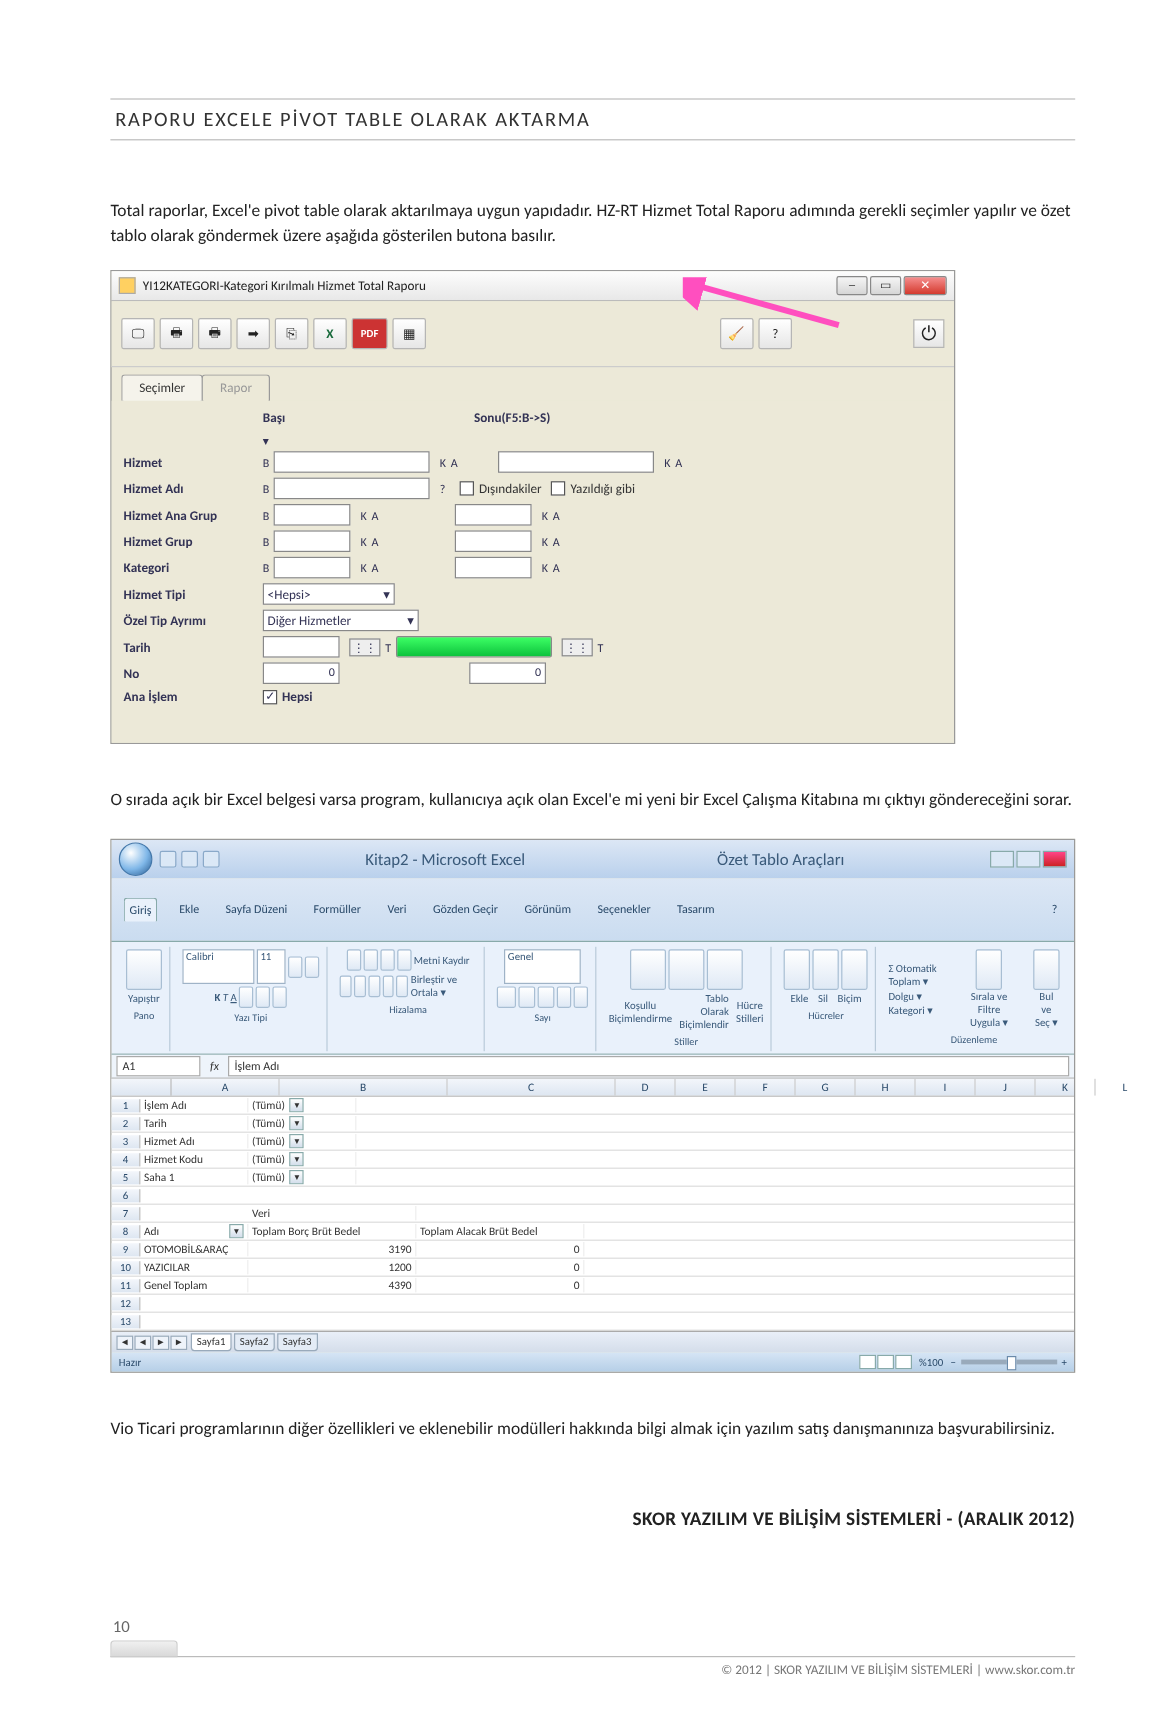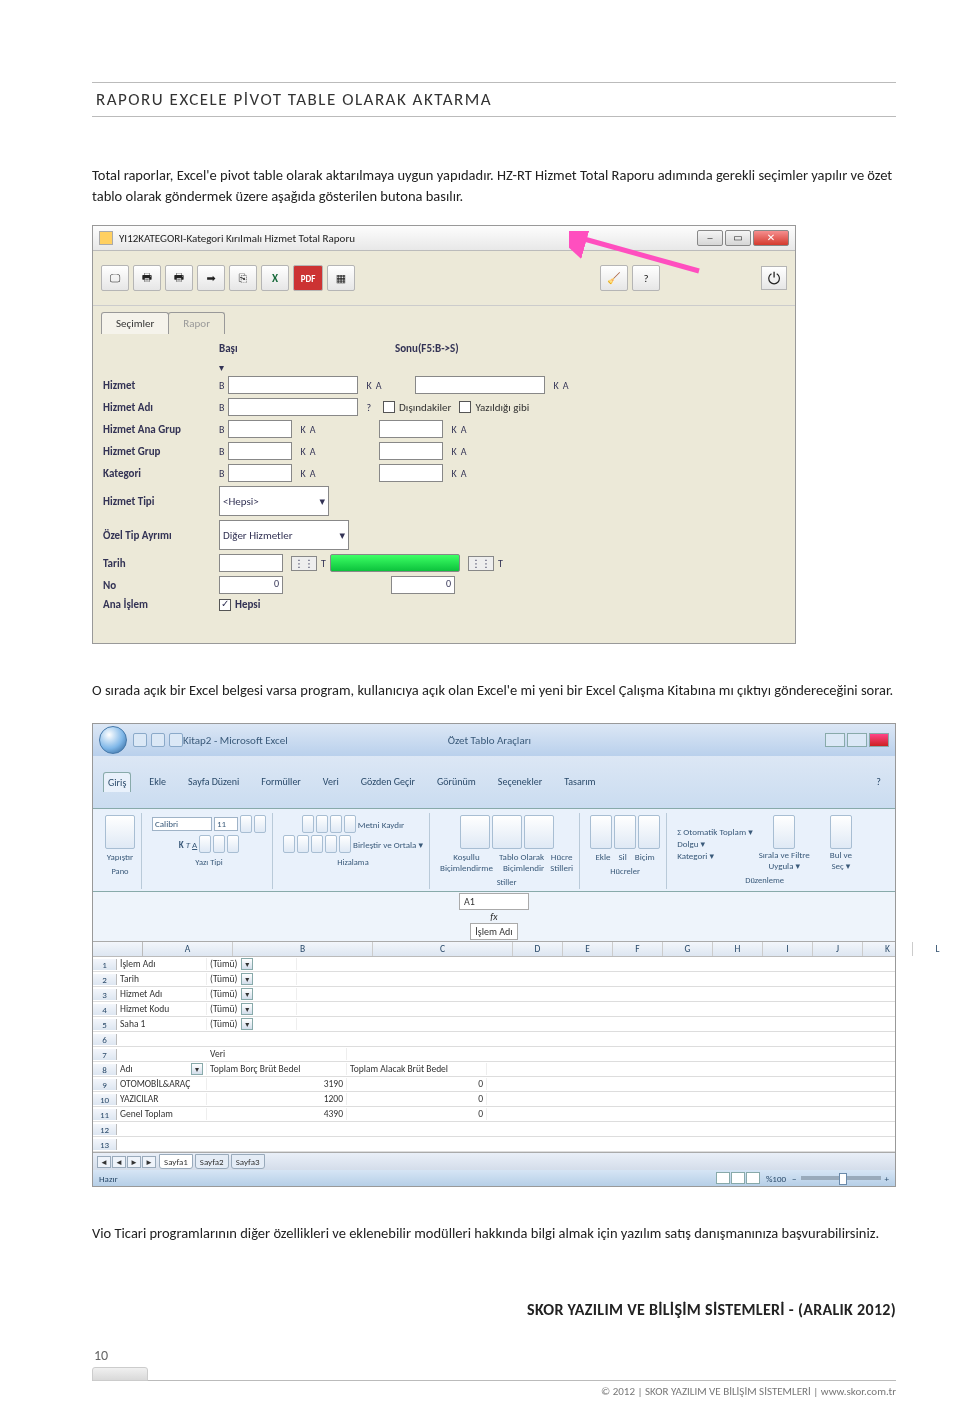--- a/index.html
+++ b/index.html
@@ -29,49 +29,49 @@
   .form-area { background:#ece9d8; padding:8px 10px 28px 10px; font-size:11px;}
   .hdr-row { display:flex; margin-bottom:6px; color:#335; font-weight:600;}
   .hdr-row .c1{ width:116px;} .hdr-row .c2{width:176px;} .hdr-row .c3{flex:1;}
   .frow { display:flex; align-items:center; margin-bottom:4px; color:#335;}
   .frow .lbl{ width:116px; font-weight:600;}
   .inputbox { width:130px; height:18px; background:#fff; border:1px solid #888; margin-right:8px;}
   .inputbox.sm{width:64px;}
   .smallchar { font-size:10px; margin-right:4px;}
   .chk{ width:12px;height:12px;border:1px solid #555;background:#fff;display:inline-block;margin-right:4px;vertical-align:middle;}
   .chkmark::after{content:"✓";font-size:10px;position:relative;top:-3px;left:1px;}
-  .dd{ width:110px;height:30px;background:#fff;border:1px solid #888;display:flex;align-items:center;justify-content:space-between;padding:0 3px;font-size:11px;}
+  .dd{ width:110px;height:18px;background:#fff;border:1px solid #888;display:flex;align-items:center;justify-content:space-between;padding:0 3px;font-size:11px;}
   .arrow-green{ width:130px; height:18px; background:linear-gradient(to bottom,#3dff65,#0cc23c); border:1px solid #888; margin-right:8px; border-radius:2px;}
   .pink-arrow { position:relative; left:0px; top:0px; width:140px; height:42px; }
   .pink-arrow svg { position:absolute; top:-26px; left:210px; }
   .form-area .extra { display:inline-flex; align-items:center; margin-left:8px; font-size:11px; color:#333;}
 
   
   .excel { width:804px; font-size:9.5px; color:#333;}
   .ex-top { background:linear-gradient(#dce7f5,#b9d0ec); display:flex; align-items:center; padding:2px 6px; font-size:10px;}
   .ex-top .orb{ width:28px;height:28px; border-radius:50%; background:radial-gradient(circle at 35% 30%, #fff, #7fb7e8 55%, #26598f); border:1px solid #4478aa;}
   .ex-top .qat{ display:flex; gap:4px; margin-left:6px;}
   .ex-top .qat span{ width:14px;height:14px;background:#dbe8f6;border:1px solid #8aa9c9;border-radius:2px;}
-  .ex-top .title-c{ flex:1; text-align:center; color:#3a5a7a; font-size:11px; display:flex; gap:160px;}
+  .ex-top .title-c{ flex:1; text-align:center; color:#3a5a7a; font-size:14px; display:flex; justify-content:center; gap:160px;}
   .ex-top .winbtns{ display:flex; gap:2px;}
   .ex-top .winbtns span{ width:20px;height:14px;background:#dbe8f6;border:1px solid #8aa;}
   .ex-top .winbtns span.cl{ background:linear-gradient(#f48,#c22);}
   .ribbon-tabs{ display:flex; background:linear-gradient(#dce7f5,#cadcf0); font-size:10px; padding:16px 10px; gap:14px; color:#2a4a6a; border-bottom:1px solid #8aa;}
   .ribbon-tabs span{ padding:3px 4px;}
   .ribbon-tabs span.act{ background:#e9f1fb; border:1px solid #8aa; border-bottom:none; border-radius:3px 3px 0 0;}
   .ribbon-tabs .help{ margin-left:auto;}
   .ribbon{ display:flex; background:#e9f1fb; border-bottom:1px solid #8aa; padding:4px 6px 2px 6px; gap:4px; align-items:stretch;}
   .rgroup{ border-right:1px solid #b9cad9; padding:2px 6px; display:flex; flex-direction:column; align-items:center; gap:2px; font-size:8.5px; color:#3a5a7a;}
   .rgroup .row{ display:flex; gap:2px; align-items:center;}
   .rgroup .blk{ width:20px;height:18px;background:linear-gradient(#fff,#dfe9f5);border:1px solid #a8bed3;border-radius:2px;}
   .rgroup .blk.big{ width:30px;height:34px;}
   .rgroup .label{ font-size:8.5px; margin-top:2px;}
   .rgroup .txt{ font-size:9px;}
-  .rgroup select.fake,.rgroup .fakein{ height:14px; background:#fff; border:1px solid #9fb3c7; font-size:9px; padding:0 2px;}
-  .fxbar{ display:flex; align-items:center; background:#eef4fb; border-bottom:1px solid #aaa; font-size:10px; padding:1px 4px;flex-direction:column;}
+  .rgroup select.fake,.rgroup .fakein{ height:29px; background:#fff; border:1px solid #9fb3c7; font-size:9px; padding:0 2px;}
+  .fxbar{ display:flex; align-items:center; background:#eef4fb; border-bottom:1px solid #aaa; font-size:10px; padding:1px 4px;}
   .namebox{ width:70px; background:#fff; border:1px solid #aaa;padding:1px 4px;}
   .fxicon{ margin:0 8px; font-style:italic;}
   .fxin{ flex:1; background:#fff; border:1px solid #aaa; padding:1px 4px;}
   .sheet{ background:#fff;}
   .colhdr{ display:flex; background:linear-gradient(#f3f6fb,#dde6f1); border-bottom:1px solid #bbb;}
   .colhdr .rh{ width:24px; border-right:1px solid #bbb;}
   .colhdr span{ flex:0 0 50px; text-align:center; font-size:9.5px; border-right:1px solid #ccc; color:#2a4a6a; padding:1px 0;}
   .srow{ display:flex; border-bottom:1px solid #ddd; height:15px; align-items:center;}
   .srow .rn{ width:24px; background:linear-gradient(#f3f6fb,#dde6f1); border-right:1px solid #bbb; text-align:center; font-size:9px; color:#2a4a6a;}
   .cell{ flex:0 0 50px; border-right:1px solid #eee; padding:0 3px; font-size:9.5px; overflow:hidden; white-space:nowrap;}
@@ -312,20 +312,33 @@
             <span class="blk" style="width:12px"></span>
             <span class="blk" style="width:12px"></span>
             <span class="blk" style="width:12px"></span>
             <span class="blk" style="width:12px"></span>
             <span class="txt">Birleştir ve Ortala ▾</span>
           </div>
         <span class="label">Hizalama</span>
       </div>
       <div class="rgroup">
         <div class="row">
+            <span class="fakein" style="width:64px">Genel</span>
+          </div>
+        <div class="row">
+            <span class="blk" style="width:16px"></span>
+            <span class="blk" style="width:14px"></span>
+            <span class="blk" style="width:14px"></span>
+            <span class="blk" style="width:12px"></span>
+            <span class="blk" style="width:12px"></span>
+          </div>
+        <span class="label">Sayı</span>
+      </div>
+      <div class="rgroup">
+        <div class="row">
             <span class="blk big"></span>
             <span class="blk big"></span>
             <span class="blk big"></span>
           </div>
         <div class="row" style="gap:6px">
             <span class="txt" style="white-space:pre-line;text-align:center">Koşullu
 Biçimlendirme</span>
             <span class="txt" style="white-space:pre-line;text-align:right">Tablo Olarak
 Biçimlendir</span>
             <span class="txt" style="white-space:pre-line;text-align:center">Hücre

